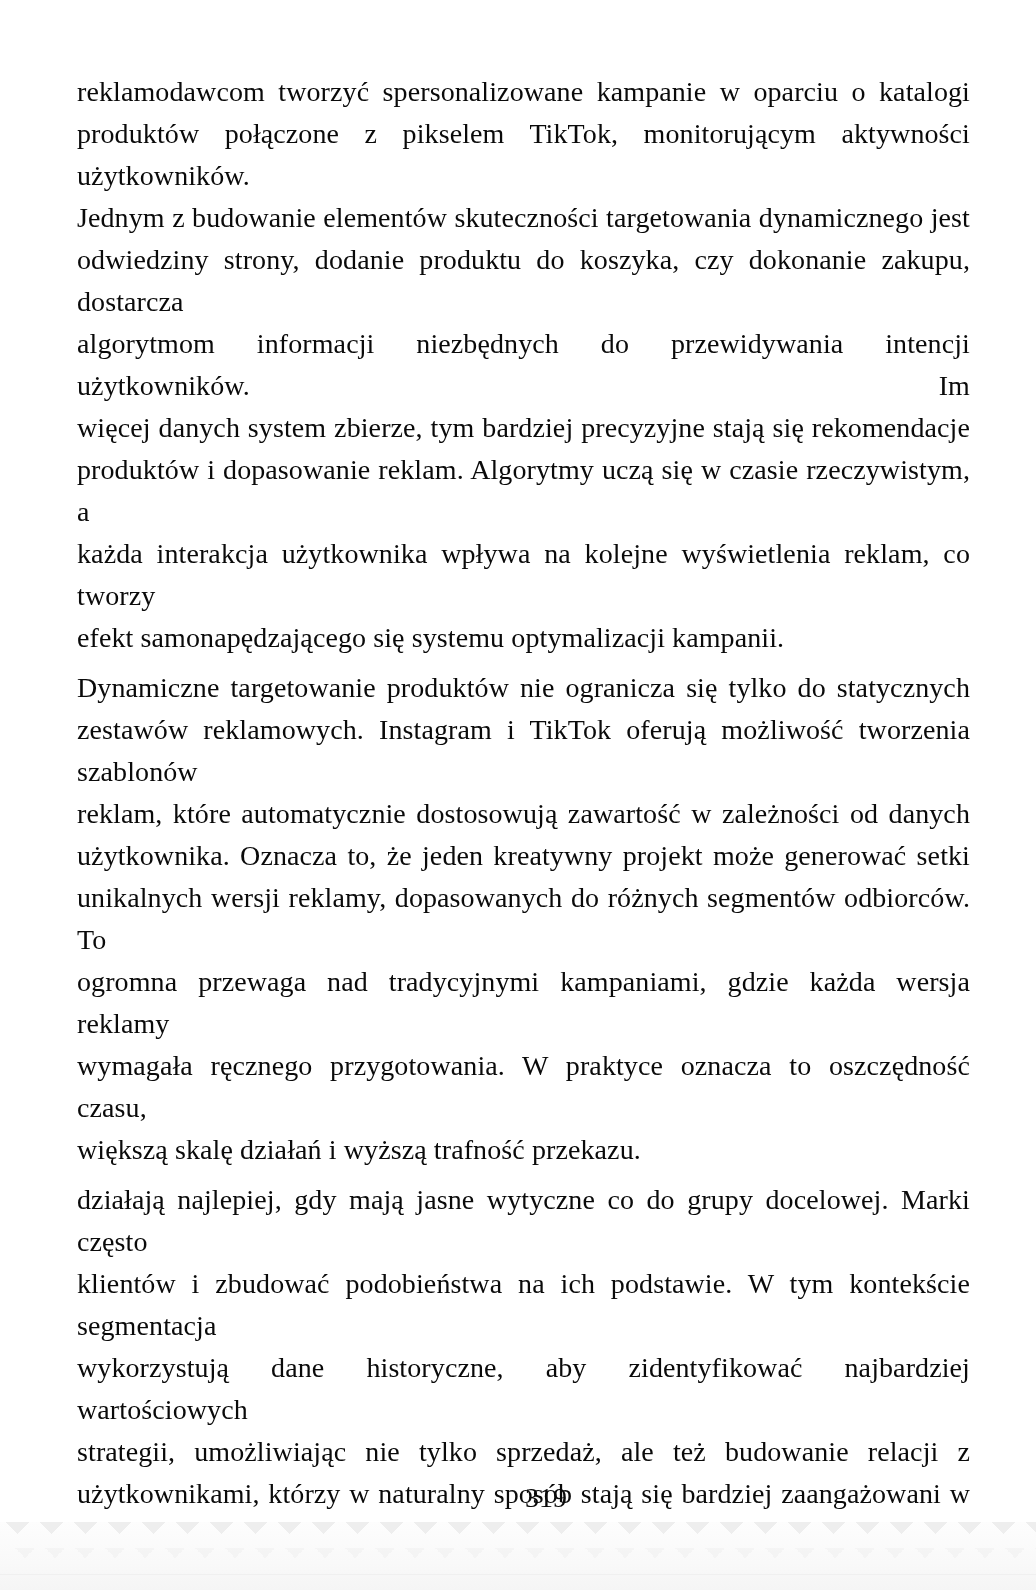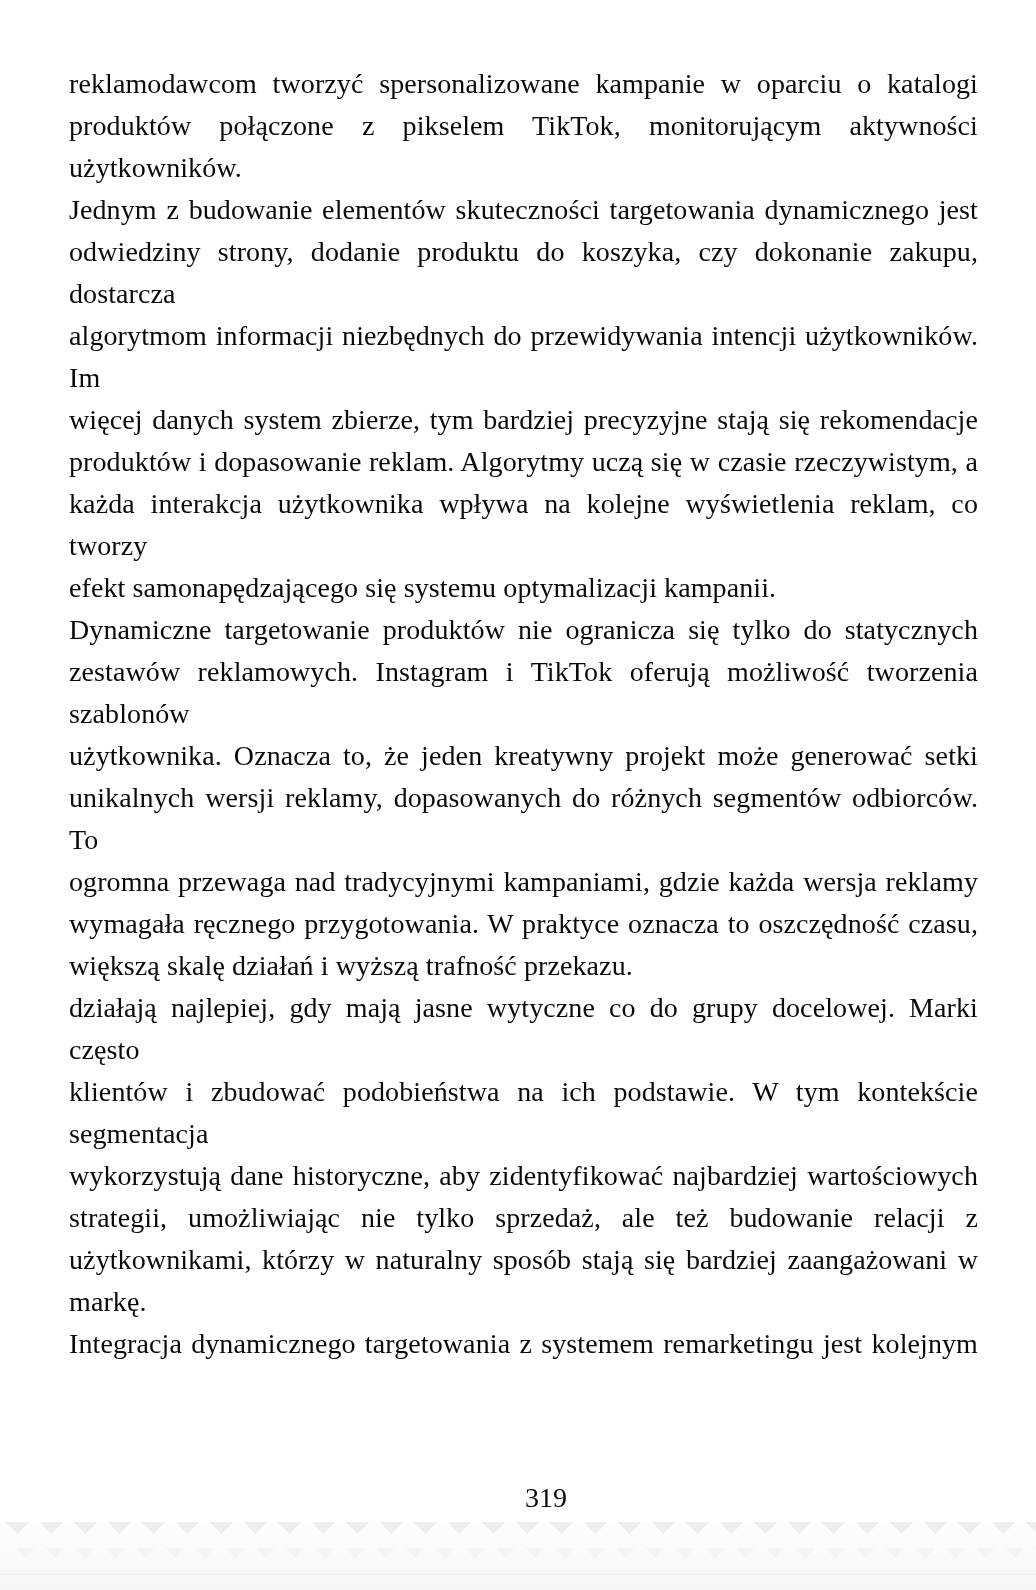--- a/index.html
+++ b/index.html
@@ -22,21 +22,21 @@
   .text-block {
     position: absolute;
     left: 69px;
     top: 63px;
     width: 909px;
     font-size: 28px;
     line-height: 42px;
     letter-spacing: 0.1px;
   }
   .paragraph {
-    margin: 0;
+    margin: 8px;
     padding: 0;
   }
   .line {
     text-align: justify;
     text-align-last: justify;
     -moz-text-align-last: justify;
     white-space: normal;
   }
   .line.last {
     text-align-last: left;
@@ -102,20 +102,21 @@
         <div class="line">odwiedziny strony, dodanie produktu do koszyka, czy dokonanie zakupu, dostarcza</div>
         <div class="line">algorytmom informacji niezbędnych do przewidywania intencji użytkowników. Im</div>
         <div class="line">więcej danych system zbierze, tym bardziej precyzyjne stają się rekomendacje</div>
         <div class="line">produktów i dopasowanie reklam. Algorytmy uczą się w czasie rzeczywistym, a</div>
         <div class="line">każda interakcja użytkownika wpływa na kolejne wyświetlenia reklam, co tworzy</div>
         <div class="line last">efekt samonapędzającego się systemu optymalizacji kampanii.</div>
       </div>
       <div class="paragraph">
         <div class="line">Dynamiczne targetowanie produktów nie ogranicza się tylko do statycznych</div>
         <div class="line">zestawów reklamowych. Instagram i TikTok oferują możliwość tworzenia szablonów</div>
+        <div class="line">reklam, które automatycznie dostosowują zawartość w zależności od danych</div>
         <div class="line">użytkownika. Oznacza to, że jeden kreatywny projekt może generować setki</div>
         <div class="line">unikalnych wersji reklamy, dopasowanych do różnych segmentów odbiorców. To</div>
         <div class="line">ogromna przewaga nad tradycyjnymi kampaniami, gdzie każda wersja reklamy</div>
         <div class="line">wymagała ręcznego przygotowania. W praktyce oznacza to oszczędność czasu,</div>
         <div class="line last">większą skalę działań i wyższą trafność przekazu.</div>
       </div>
       <div class="paragraph">
         <div class="line">działają najlepiej, gdy mają jasne wytyczne co do grupy docelowej. Marki często</div>
         <div class="line">klientów i zbudować podobieństwa na ich podstawie. W tym kontekście segmentacja</div>
         <div class="line">wykorzystują dane historyczne, aby zidentyfikować najbardziej wartościowych</div>

